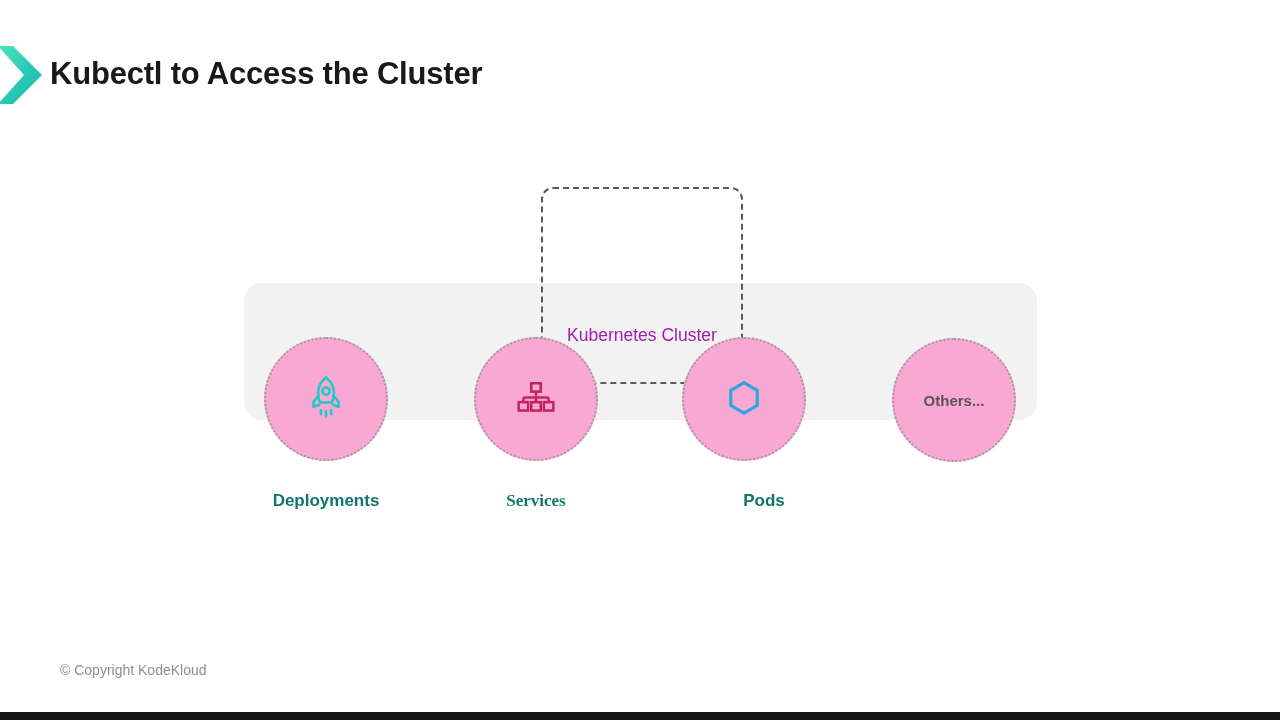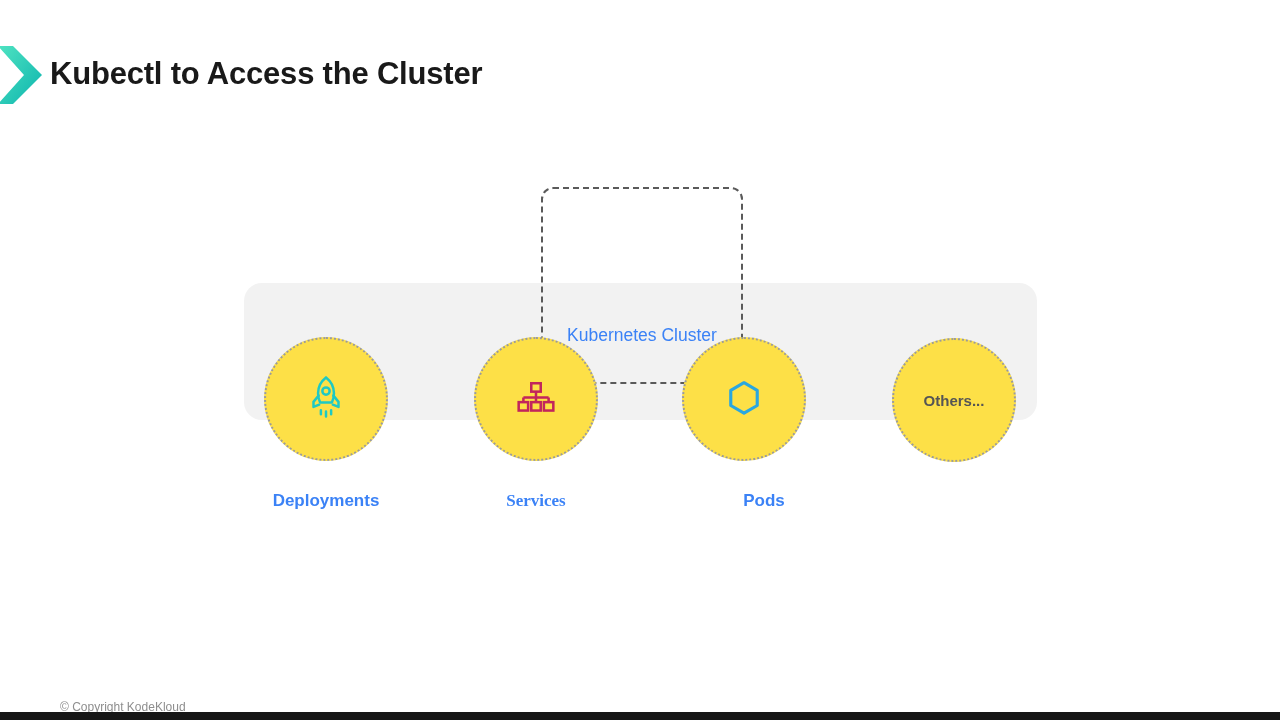--- a/index.html
+++ b/index.html
@@ -49,66 +49,65 @@
     z-index: 2;
   }
   .cluster-label {
     position: absolute;
     left: 566px;
     top: 324px;
     width: 152px;
     text-align: center;
     font-size: 17.5px;
     font-weight: 400;
-    color: #3b82f6;
+    color: #a21caf;
     line-height: 22px;
     z-index: 2;
   }
   .node-circle {
     position: absolute;
     width: 120px;
     height: 120px;
     border: 2px dotted #9b9b9b;
     border-radius: 50%;
-    background: #fde047;
+    background: #f9a8d4;
     z-index: 3;
     display: flex;
     align-items: center;
     justify-content: center;
   }
   .circle-deployments { left: 264px; top: 337px; }
   .circle-services    { left: 474px; top: 337px; }
   .circle-pods        { left: 682px; top: 337px; }
   .circle-others      { left: 892px; top: 338px; }
   .node-label {
     position: absolute;
     top: 491px;
     width: 160px;
     text-align: center;
     font-size: 17px;
     font-weight: 700;
-    color: #3b82f6;
+    color: #0f766e;
     z-index: 3;
   }
   .label-deployments { left: 246px; }
   .label-services    { left: 456px; font-family: Liberation Serif, serif; }
   .label-pods        { left: 684px; }
   .others-text {
     font-size: 15px;
     font-weight: 700;
     color: #555555;
   }
   .copyright-footer {
     position: absolute;
     left: 60px;
     top: 662px;
-    font-size: 12px;
+    font-size: 14px;
     color: #8e8e8e;
     z-index: 2;
-    margin-top: 38px;
   }
   .bottom-bar {
     position: absolute;
     left: 0;
     bottom: 0;
     width: 100%;
     height: 8px;
     background: #161616;
     z-index: 5;
   }

